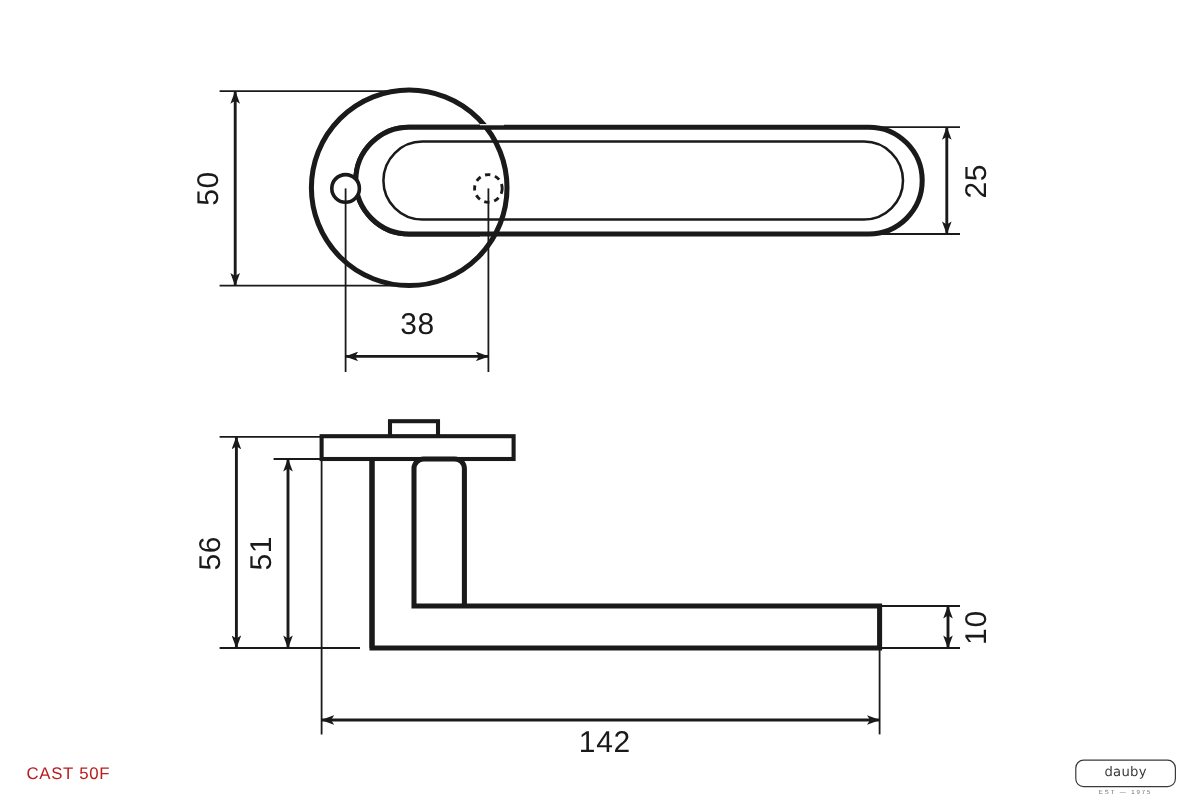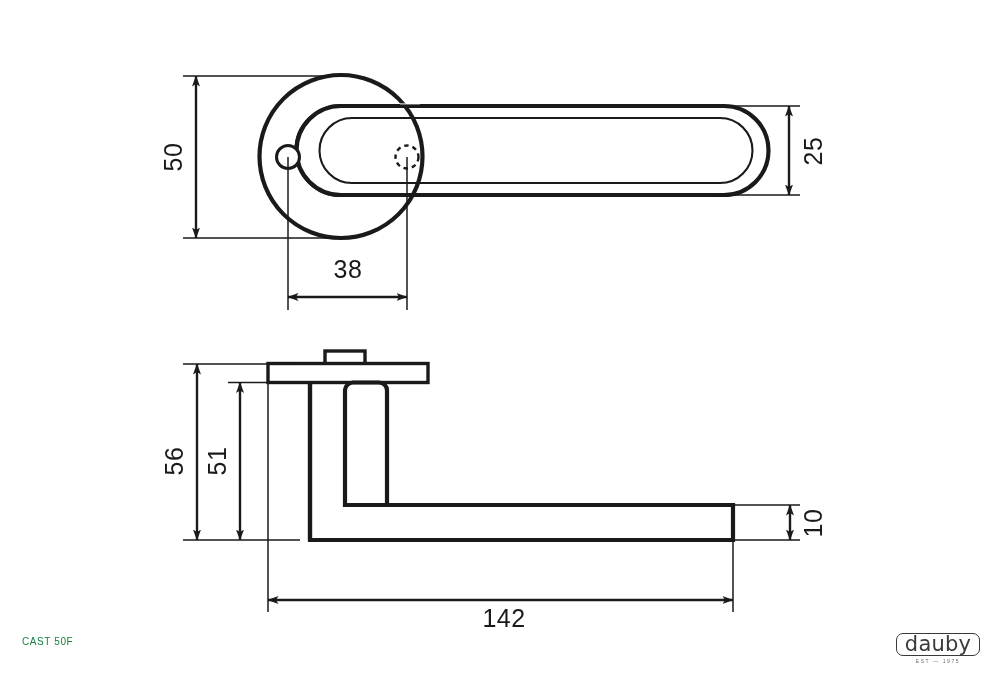--- a/index.html
+++ b/index.html
@@ -30,23 +30,23 @@
   .dim-text {
     font-family: "Liberation Sans", sans-serif;
     font-size: 25px;
     fill: #1a1a1a;
     letter-spacing: 0.5px;
   }
   .part-code {
     position: absolute;
     left: 22px;
     top: 636px;
-    font-size: 10px;
+    font-size: 14px;
     letter-spacing: 0.6px;
-    color: #15803d;
+    color: #b91c1c;
     white-space: nowrap;
   }
   #brand-logo {
     position: absolute;
     left: 896px;
     top: 633px;
     width: 88px;
     height: 38px;
   }
   .logo-frame {
@@ -60,21 +60,21 @@
     box-sizing: border-box;
   }
   .logo-word {
     position: absolute;
     left: 0;
     top: 0;
     width: 84px;
     height: 23px;
     line-height: 22px;
     text-align: center;
-    font-size: 21px;
+    font-size: 11px;
     letter-spacing: 0.2px;
     color: #3a3a3a;
     font-family: "DejaVu Sans", sans-serif;
   }
   .logo-sub {
     position: absolute;
     left: 0;
     top: 25px;
     width: 84px;
     text-align: center;

